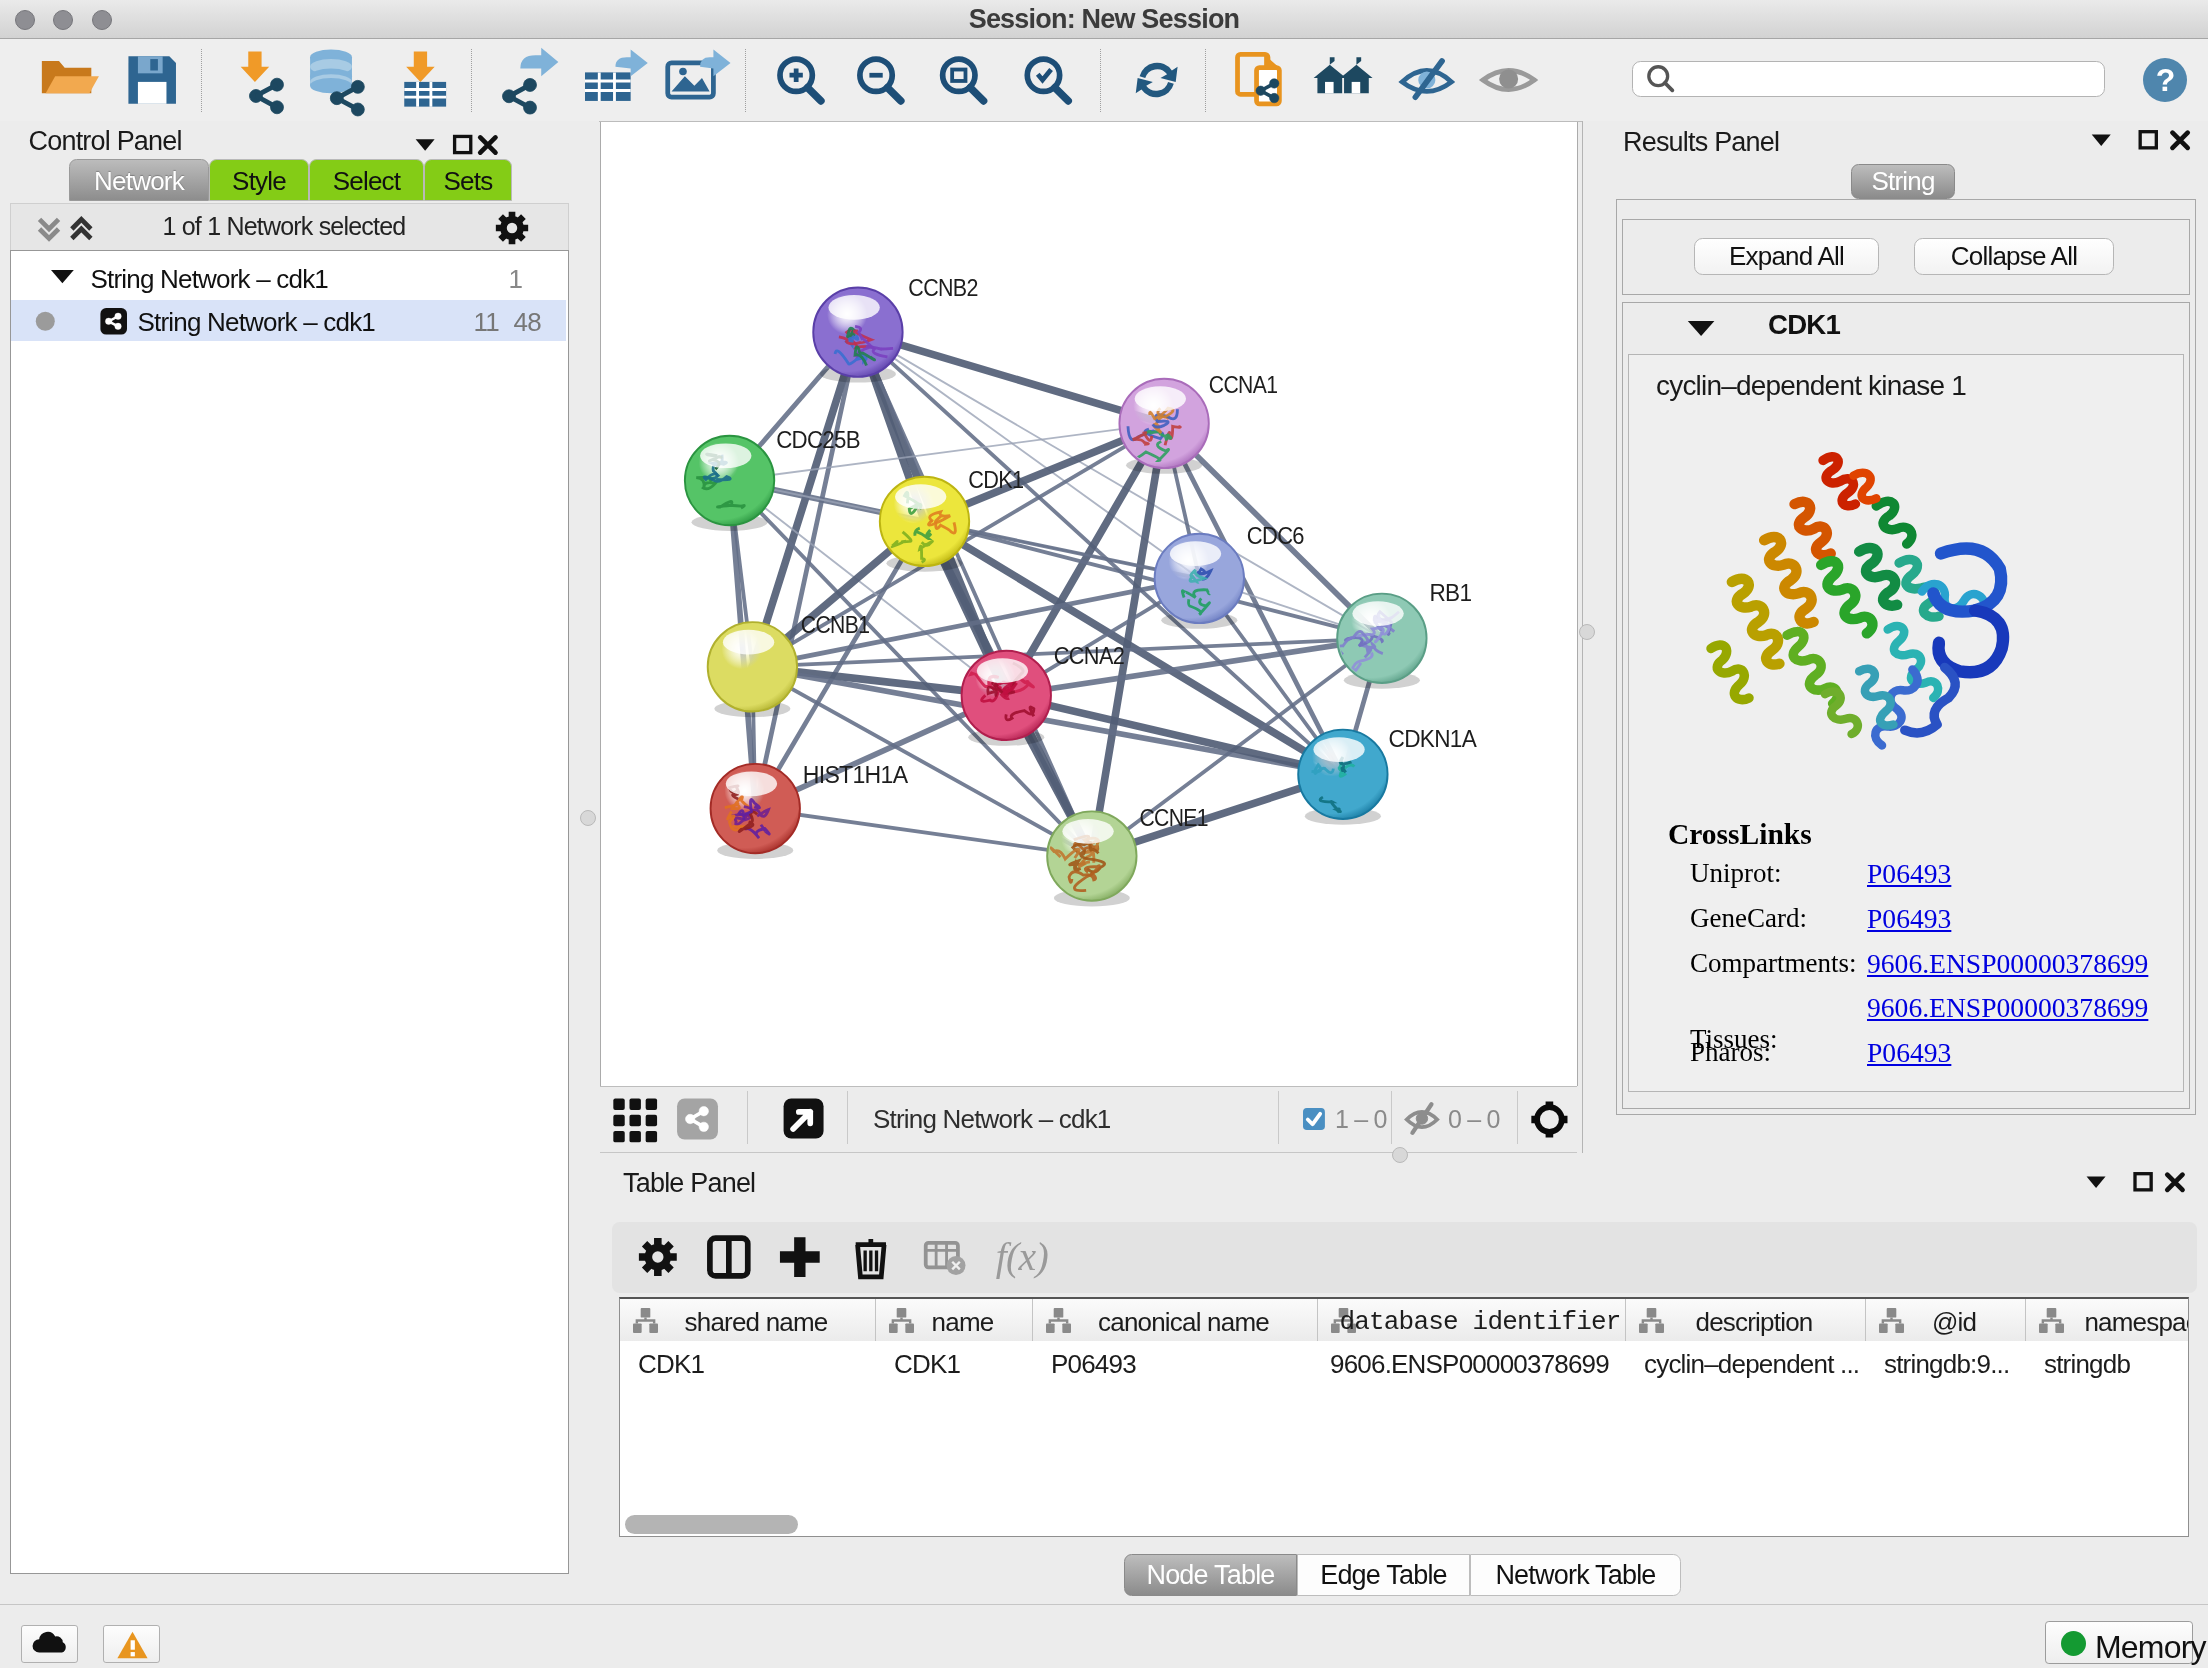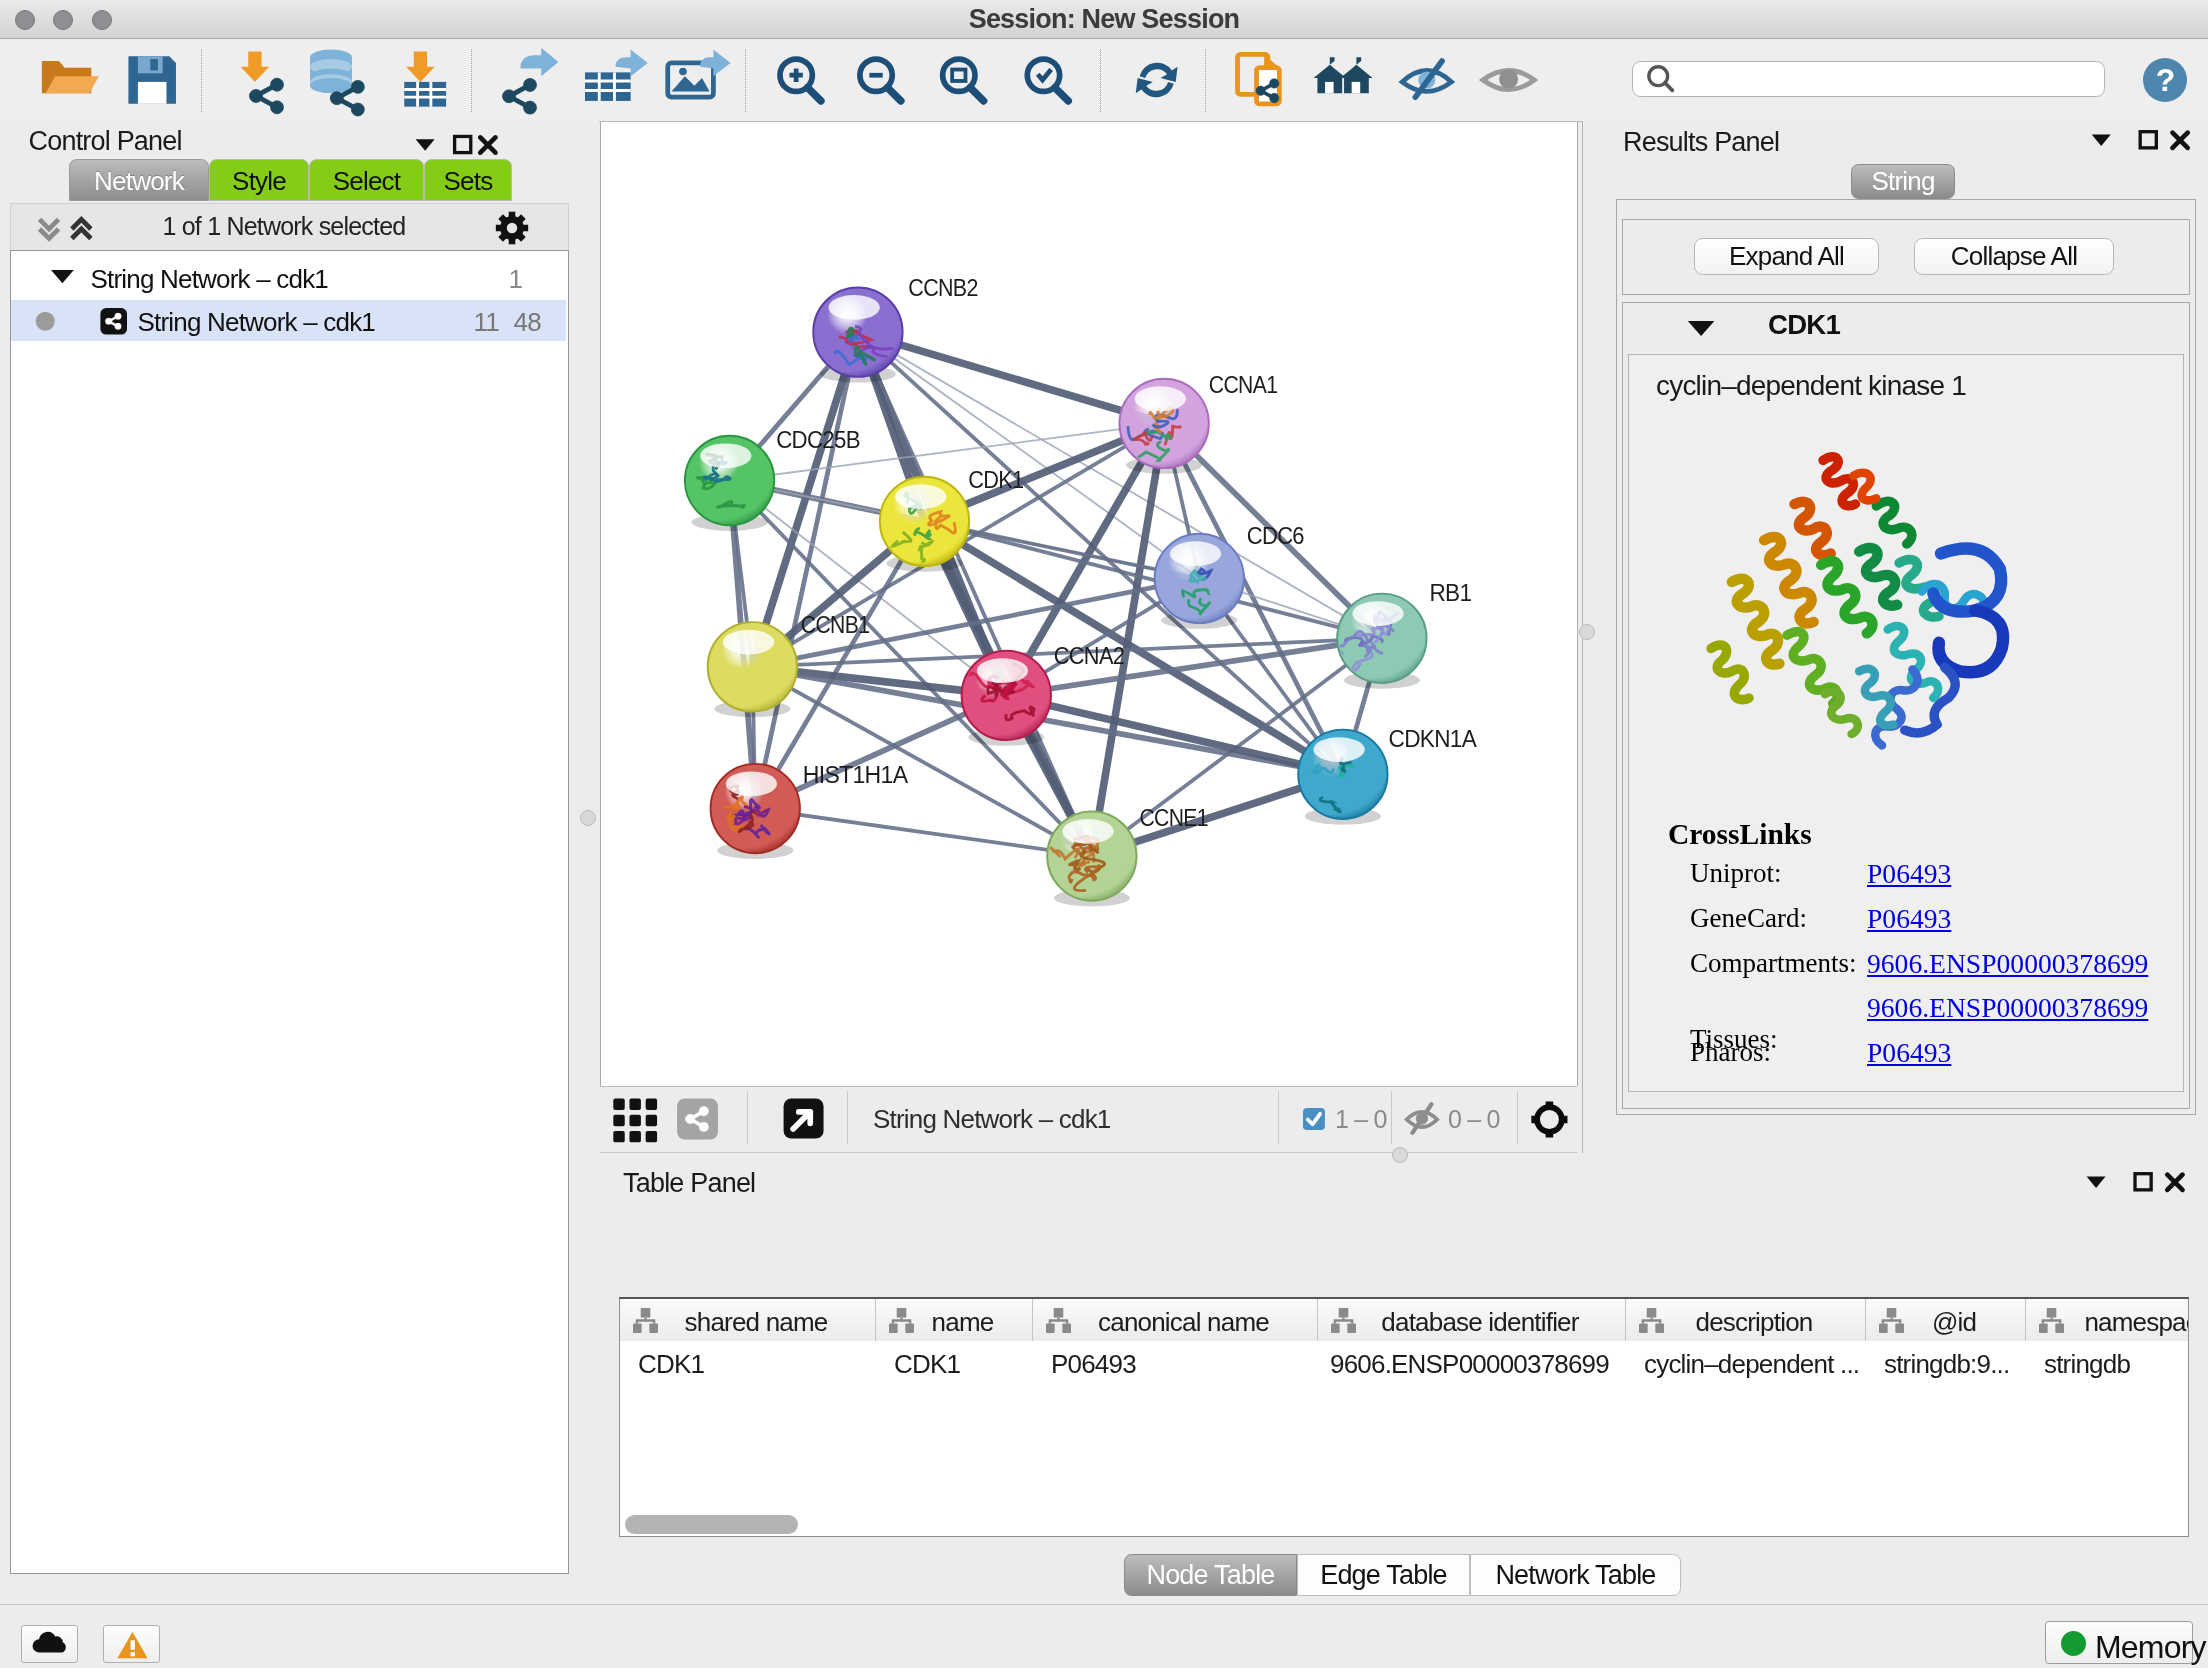--- a/index.html
+++ b/index.html
@@ -680,20 +680,44 @@
 <div class="abs serif rlink" style="left:284px;top:916px;font-size:27.6px;">P06493</div>
 </div>
 
   <div class="abs" id="tpanel">
 <div class="abs ptitle" style="left:24px;top:15px;">Table Panel</div>
 <svg width="1609" height="38" viewBox="0 0 1692 40" style="position:absolute;left:0;top:15px;">
         <path d="M1565 9 L1585 9 L1575 21 Z" fill="#111"></path>
         <rect x="1616" y="6" width="17" height="17" fill="none" stroke="#111" stroke-width="3.5"></rect>
         <path d="M1650 7 L1666 23 M1666 7 L1650 23" stroke="#111" stroke-width="5" stroke-linecap="round"></path>
       </svg>
+<div id="ttoolbar">
+<svg width="476" height="71" viewBox="0 0 500 75" style="position:absolute;left:0;top:0;">
+<g fill="none" stroke="#111">
+            <circle cx="47" cy="37" r="10" stroke-width="8"></circle>
+            <path d="M47 17 V24 M47 50 V57 M27 37 H34 M60 37 H67 M33 23 L38 28 M56 46 L61 51 M61 23 L56 28 M38 46 L33 51" stroke-width="8"></path>
+          </g>
+<g>
+            <rect x="102" y="17" width="40" height="40" rx="6" fill="none" stroke="#111" stroke-width="6"></rect>
+            <path d="M122 17 V57" stroke="#111" stroke-width="6"></path>
+          </g>
+<path d="M197 16 V58 M176 37 H218" stroke="#111" stroke-width="12"></path>
+<g stroke="#111" fill="none">
+            <path d="M256 24 H288 M272 24 V18 H272 M258 24 L261 58 H283 L286 24" stroke-width="5"></path>
+            <path d="M266 30 V52 M272 30 V52 M278 30 V52" stroke-width="3.5"></path>
+          </g>
+<g opacity="0.45">
+            <rect x="330" y="22" width="34" height="26" rx="3" fill="none" stroke="#333" stroke-width="4"></rect>
+            <path d="M330 30 H364 M341 22 V48 M352 22 V48" stroke="#333" stroke-width="3"></path>
+            <circle cx="362" cy="46" r="10" fill="#555"></circle>
+            <path d="M358 42 L366 50 M366 42 L358 50" stroke="#fff" stroke-width="2.5"></path>
+          </g>
+<text x="404" y="51" font-family="Liberation Serif,serif" font-style="italic" font-size="42" fill="#9a9a9a">f(x)</text>
+</svg>
+</div>
 <div id="ttable">
 <div class="th" style="left:0px;width:256px;">
           <svg width="25" height="25" viewBox="0 0 26 26" style="position:absolute;left:13.3px;top:8.6px;">
             <g fill="#8a8a8a">
               <rect x="8" y="0" width="10" height="10" rx="1"></rect>
               <rect x="0" y="16" width="9" height="10" rx="1"></rect>
               <rect x="17" y="16" width="9" height="10" rx="1"></rect>
               <path d="M13 10 V13 M4 16 V13 H22 V16" stroke="#8a8a8a" stroke-width="2.5" fill="none"></path>
             </g>
           </svg>
@@ -723,21 +747,21 @@
         </div>
         <div class="th" style="left:698px;width:308px;">
           <svg width="25" height="25" viewBox="0 0 26 26" style="position:absolute;left:13.3px;top:8.6px;">
             <g fill="#8a8a8a">
               <rect x="8" y="0" width="10" height="10" rx="1"></rect>
               <rect x="0" y="16" width="9" height="10" rx="1"></rect>
               <rect x="17" y="16" width="9" height="10" rx="1"></rect>
               <path d="M13 10 V13 M4 16 V13 H22 V16" stroke="#8a8a8a" stroke-width="2.5" fill="none"></path>
             </g>
           </svg>
-          <div class="thlabel" style="padding-left:17px;box-sizing:border-box;">database identifier</div>
+          <div class="thlabel" style="padding-left:17px;box-sizing:border-box;font-family:Liberation Mono, monospace;">database identifier</div>
         </div>
         <div class="th" style="left:1006px;width:240px;">
           <svg width="25" height="25" viewBox="0 0 26 26" style="position:absolute;left:13.3px;top:8.6px;">
             <g fill="#8a8a8a">
               <rect x="8" y="0" width="10" height="10" rx="1"></rect>
               <rect x="0" y="16" width="9" height="10" rx="1"></rect>
               <rect x="17" y="16" width="9" height="10" rx="1"></rect>
               <path d="M13 10 V13 M4 16 V13 H22 V16" stroke="#8a8a8a" stroke-width="2.5" fill="none"></path>
             </g>
           </svg>

